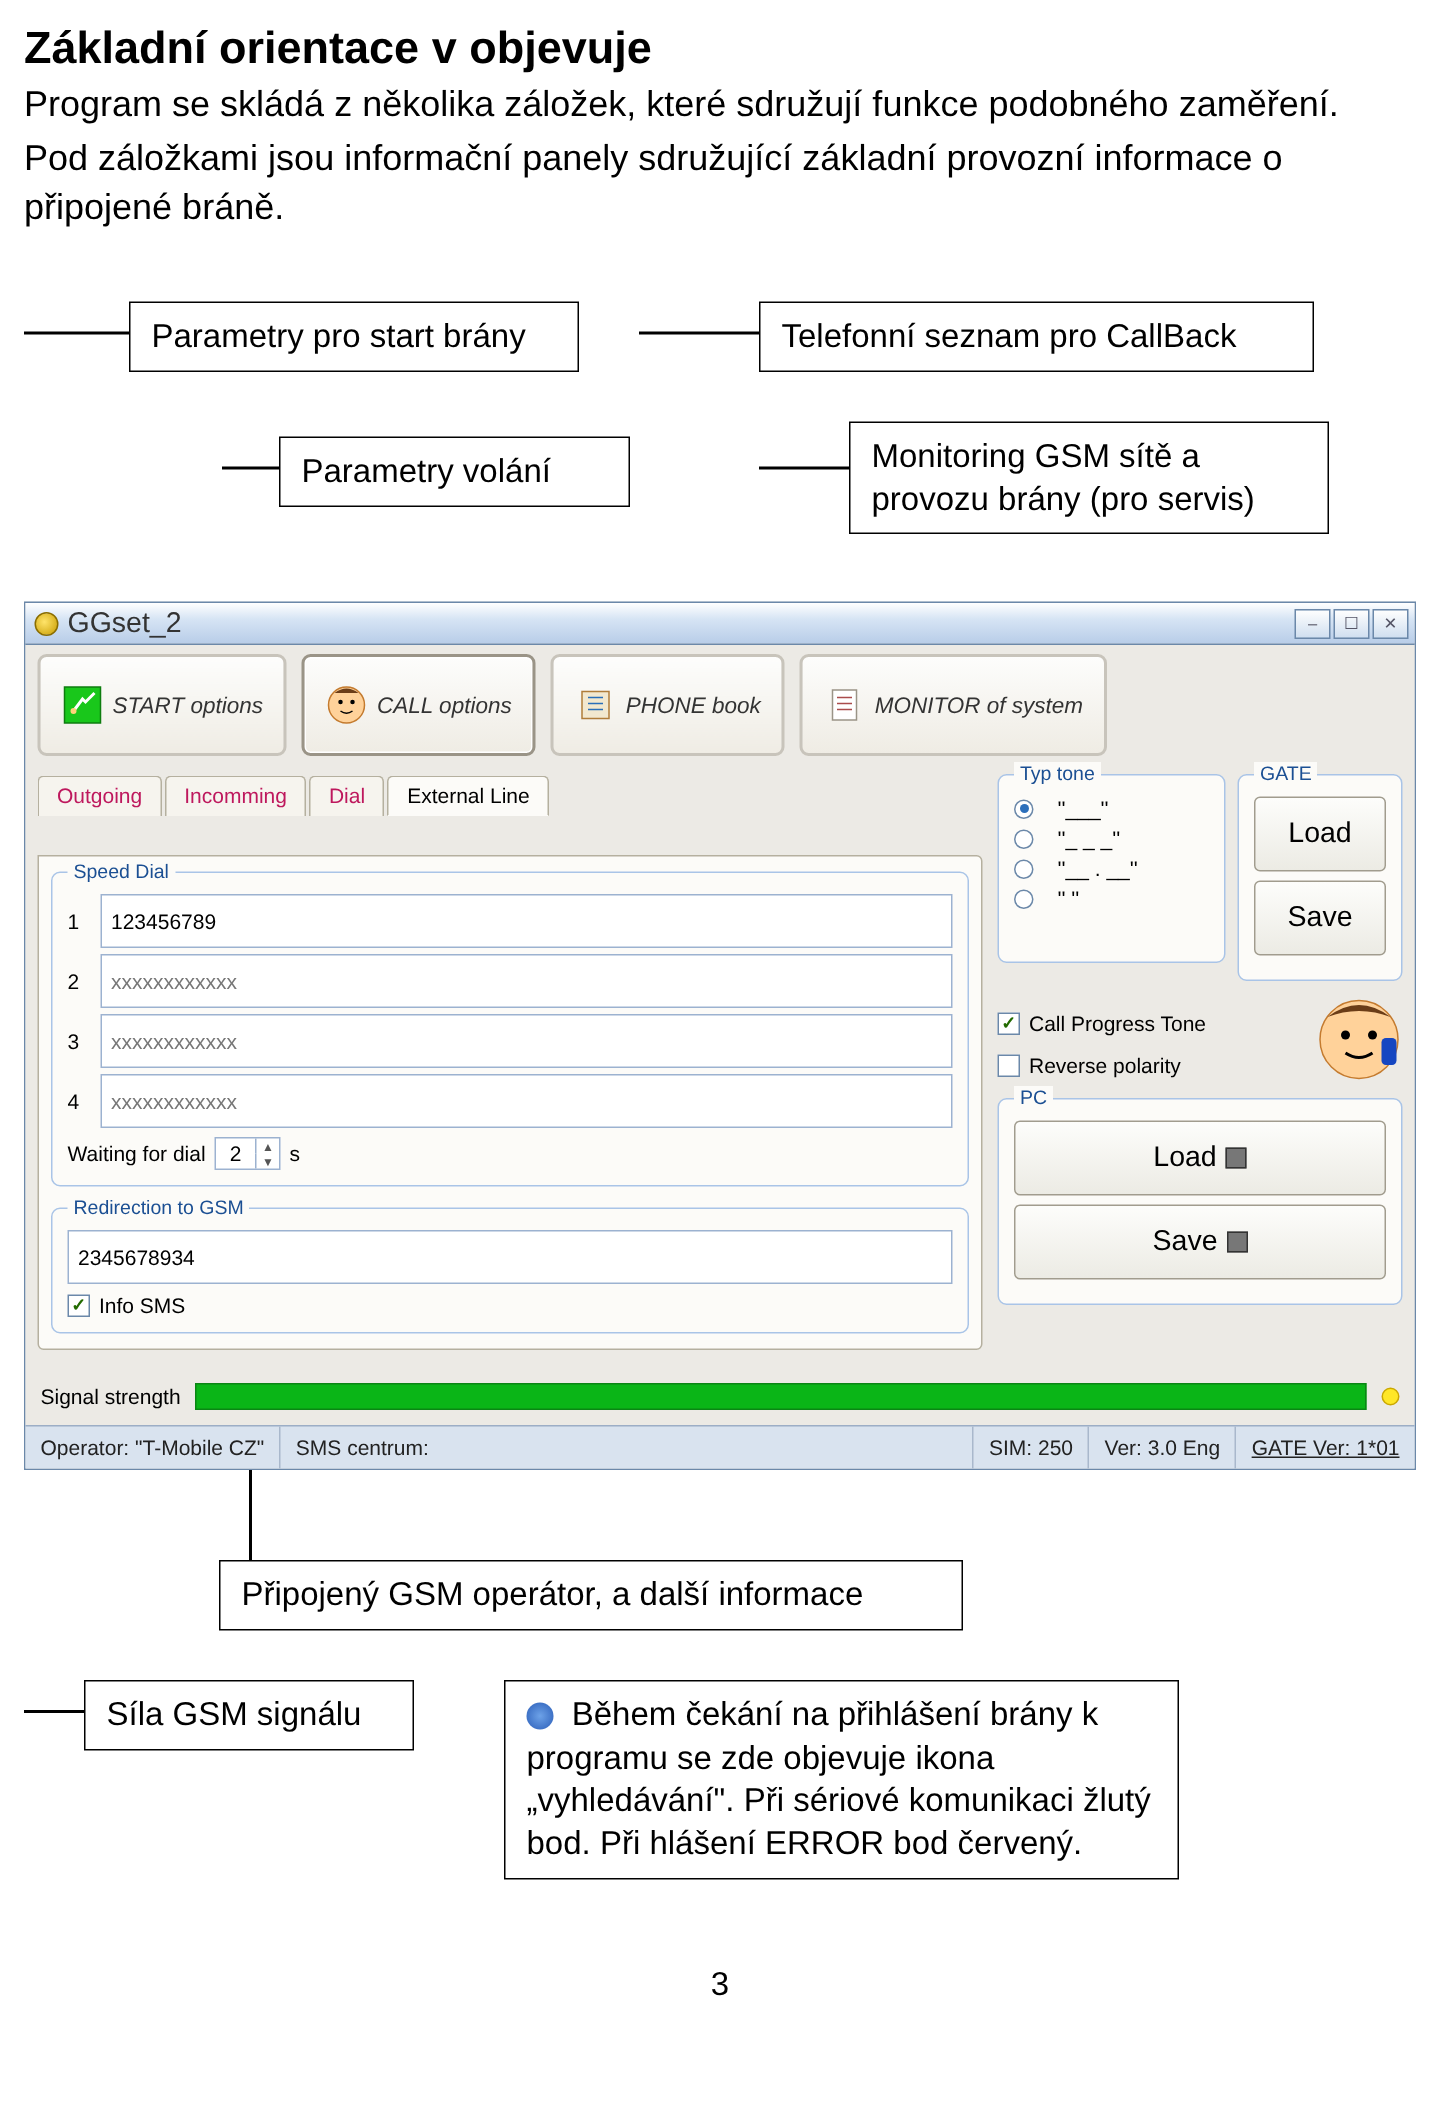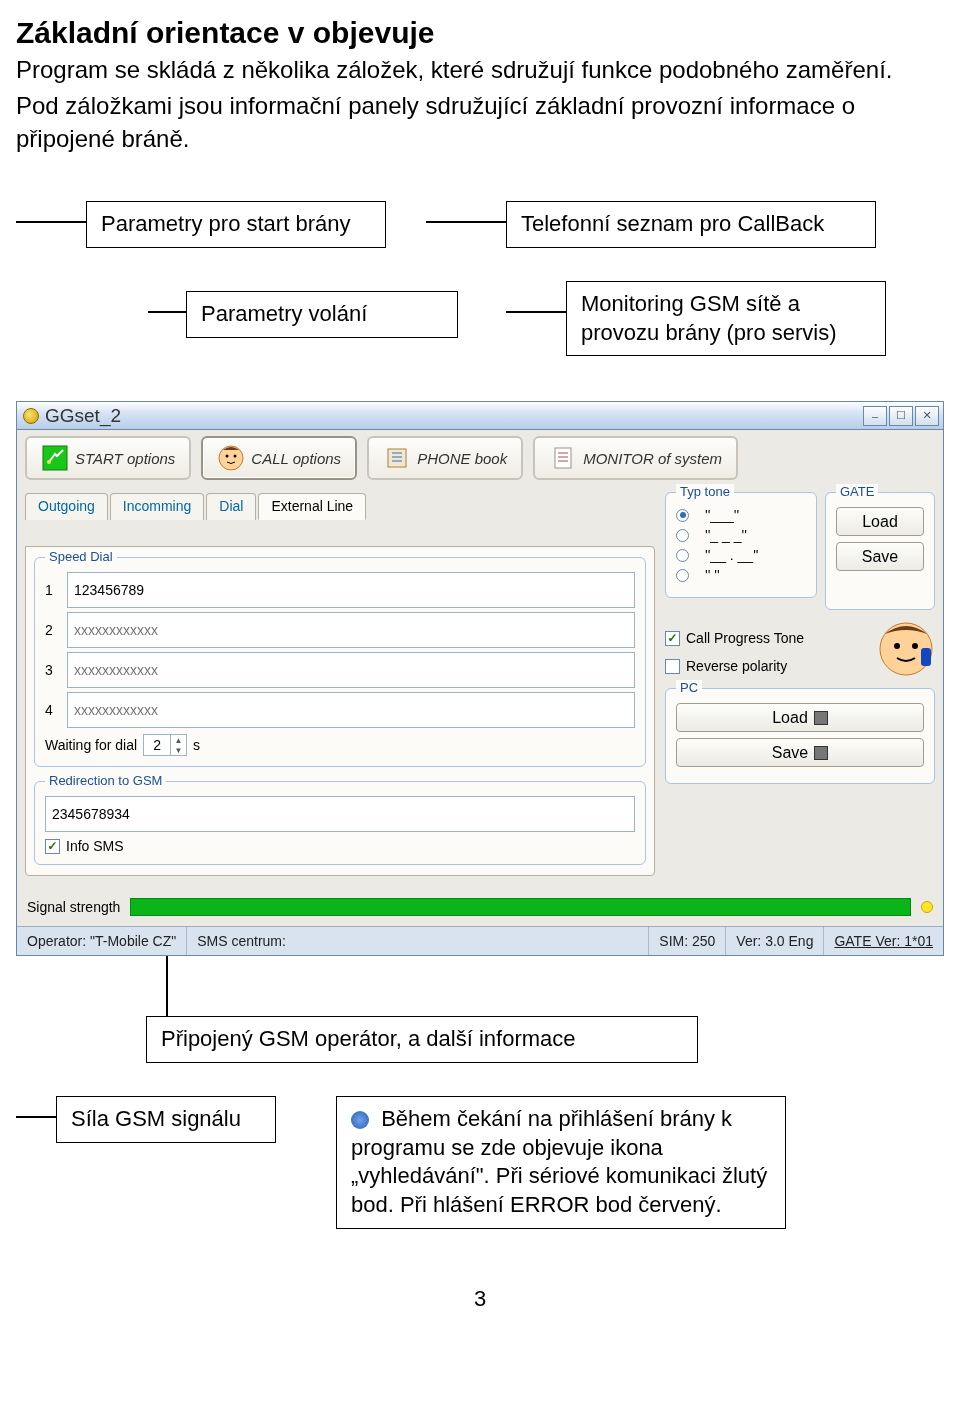--- a/index.html
+++ b/index.html
@@ -82,21 +82,21 @@
   .toolbar {
     display: flex;
     padding: 6px 8px;
     gap: 10px;
     background: #eceae5;
   }
   .toolbtn {
     display: flex;
     align-items: center;
     gap: 6px;
-    padding: 6px 14px;
+    padding: 18px 14px;
     border: 2px solid #c8c4bb;
     border-radius: 6px;
     background: linear-gradient(#fdfdfc,#efece4);
     font-size: 15px;
     font-style: italic;
     color: #333;
   }
   .toolbtn.active { border-color: #9a9487; box-shadow: inset 0 0 0 1px #fff; }
   .toolbtn .icon {
     width: 28px; height: 28px;
@@ -112,21 +112,21 @@
   .leftpane { flex: 1; }
   .rightpane { width: 270px; display:flex; flex-direction:column; gap:10px; }
   .subtabs { display:flex; gap:2px; margin-bottom: 4px; }
   .subtab {
     padding: 4px 12px 5px;
     border: 1px solid #b5b09f;
     border-bottom: none;
     border-radius: 4px 4px 0 0;
     background: #f6f4ee;
     font-size: 14px;
-    color: #0369a1;
+    color: #be185d;
     position: relative;
     top: 1px;
   }
   .subtab.active {
     background: #fcfbf8;
     color: #000;
     z-index: 2;
     border-bottom: 1px solid #fcfbf8;
   }
   .subtab-panel {
@@ -172,25 +172,25 @@
   .spinner input{border:none;width:26px;text-align:center;font-size:14px;outline:none;}
   .spinner .arrows{display:flex;flex-direction:column;}
   .spinner .arrows div{width:16px;height:10px;border-left:1px solid #9cb2d0;display:flex;align-items:center;justify-content:center;font-size:8px;color:#555;}
   .checkbox-row { display:flex; align-items:center; gap:6px; font-size:14px; margin-top:6px;}
   .chk{width:15px;height:15px;border:1px solid #6b88a9;background:#fff;display:flex;align-items:center;justify-content:center;color:#236b00;font-size:12px;font-weight:bold;}
   .typ-gate-row { display:flex; gap:8px; }
   .typ-box .radio-row{display:flex;align-items:center;gap:16px;font-size:14px;margin-bottom:4px;}
   .radio{width:13px;height:13px;border:1px solid #6b88a9;border-radius:50%;background:#fff;display:flex;align-items:center;justify-content:center;}
   .radio .dot{width:6px;height:6px;border-radius:50%;background:#2c6fbb;}
   .gate-box .btn, .pc-box .btn {
-    width: 100%; height: 29px;
+    width: 100%; height: 50px;
     border:1px solid #a19c8e;
     background:linear-gradient(#fdfdfb,#ecebe4);
     border-radius:4px;
-    font-size:16px;
+    font-size:19px;
     display:flex;align-items:center;justify-content:center;gap:6px;
     margin-bottom:6px;
   }
   .disk-icon{width:14px;height:14px;background:#777;border:1px solid #333;}
   .art-face{width:58px;height:58px;}
   .face-svg{width:100%;height:100%;}
   .signal-row{
     display:flex;align-items:center;gap:10px;
     padding:10px 10px;
     background:#eceae5;
@@ -222,21 +222,21 @@
 <div class="desc">Program se skládá z několika záložek, které sdružují funkce podobného zaměření.</div>
 <div class="desc">Pod záložkami jsou informační panely sdružující základní provozní informace o připojené bráně.</div>
 
 <div class="callouts">
   <div class="callout-box" style="left:70px;top:30px;width:300px">
     <span>Parametry pro start brány</span>
   </div>
   <div class="callout-box" style="left:490px;top:30px;width:370px">
     <span>Telefonní seznam pro CallBack</span>
   </div>
-  <div class="callout-box" style="left:170px;top:120px;width:272px">
+  <div class="callout-box" style="left:170px;top:120px;width:234px">
     <span>Parametry volání</span>
   </div>
   <div class="callout-box" style="left:550px;top:110px;width:320px">
     <span>Monitoring GSM sítě a provozu brány (pro servis)</span>
   </div>
 
   <div class="connector line-h" style="left:0;top:50px;width:70px"></div>
   <div class="connector line-h" style="left:410px;top:50px;width:80px"></div>
   <div class="connector line-h" style="left:132px;top:140px;width:38px"></div>
   <div class="connector line-h" style="left:490px;top:140px;width:60px"></div>
@@ -434,21 +434,21 @@
       <span>"T-Mobile CZ"</span>
     </div>
     <div class="cell" style="flex:1">SMS centrum:</div>
     <div class="cell">SIM: 250</div>
     <div class="cell">Ver: 3.0 Eng</div>
     <div class="cell">GATE Ver: 1*01</div>
   </div>
 </div>
 
 <div class="lower-callouts">
-  <div class="callout-box" style="left:130px;top:0;width:552px">
+  <div class="callout-box" style="left:130px;top:0;width:496px">
     <span>Připojený GSM operátor, a další informace</span>
   </div>
   <div class="callout-box" style="left:40px;top:80px;width:220px">
     <span>Síla GSM signálu</span>
   </div>
   <div class="callout-box" style="left:320px;top:80px;width:450px">
     <span style="display:inline-block;width:18px;height:18px;vertical-align:middle;margin-right:6px;background:radial-gradient(circle,#6da2e8,#2a5db8);border-radius:50%"></span>
     <span>Během čekání na přihlášení brány k programu se zde objevuje ikona „vyhledávání". Při sériové komunikaci žlutý bod. Při hlášení ERROR bod  červený.</span>
   </div>
 

